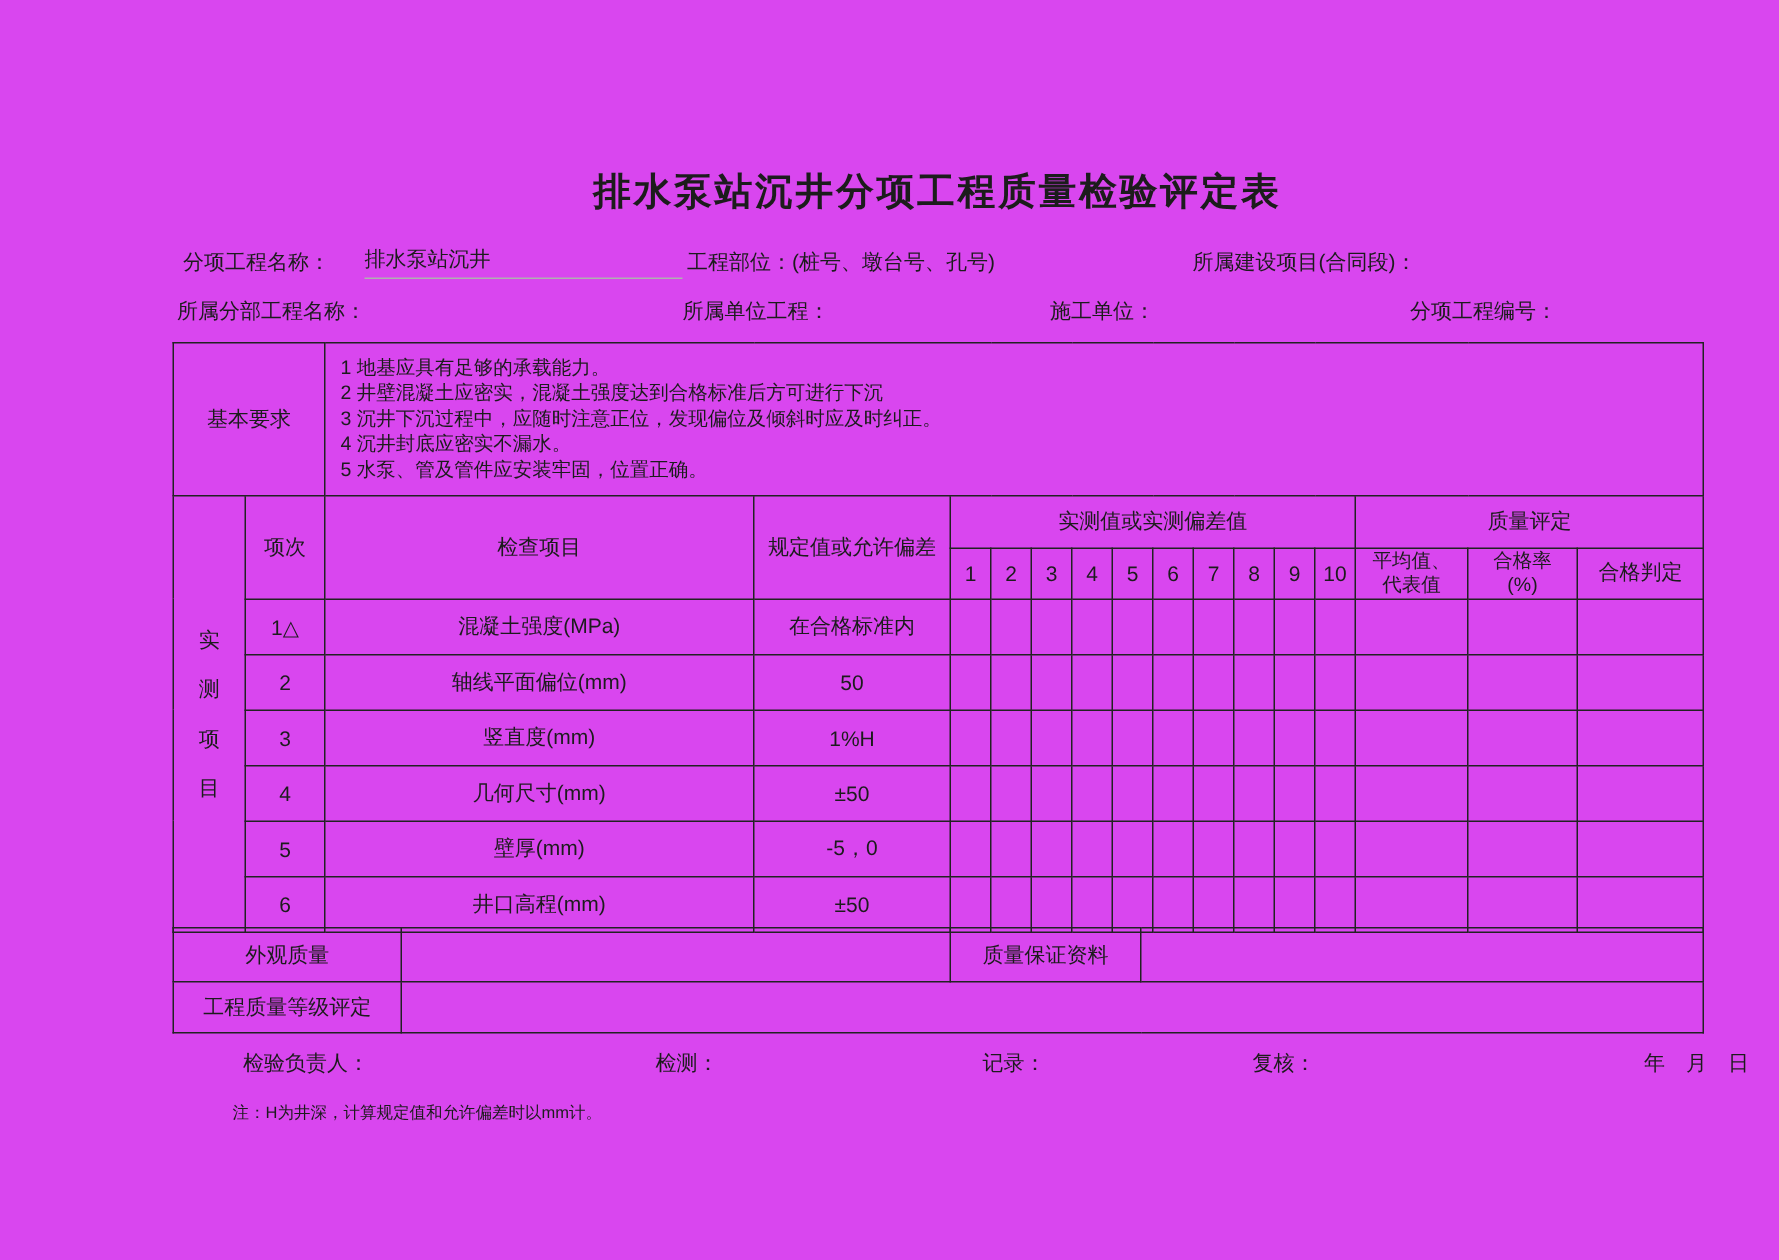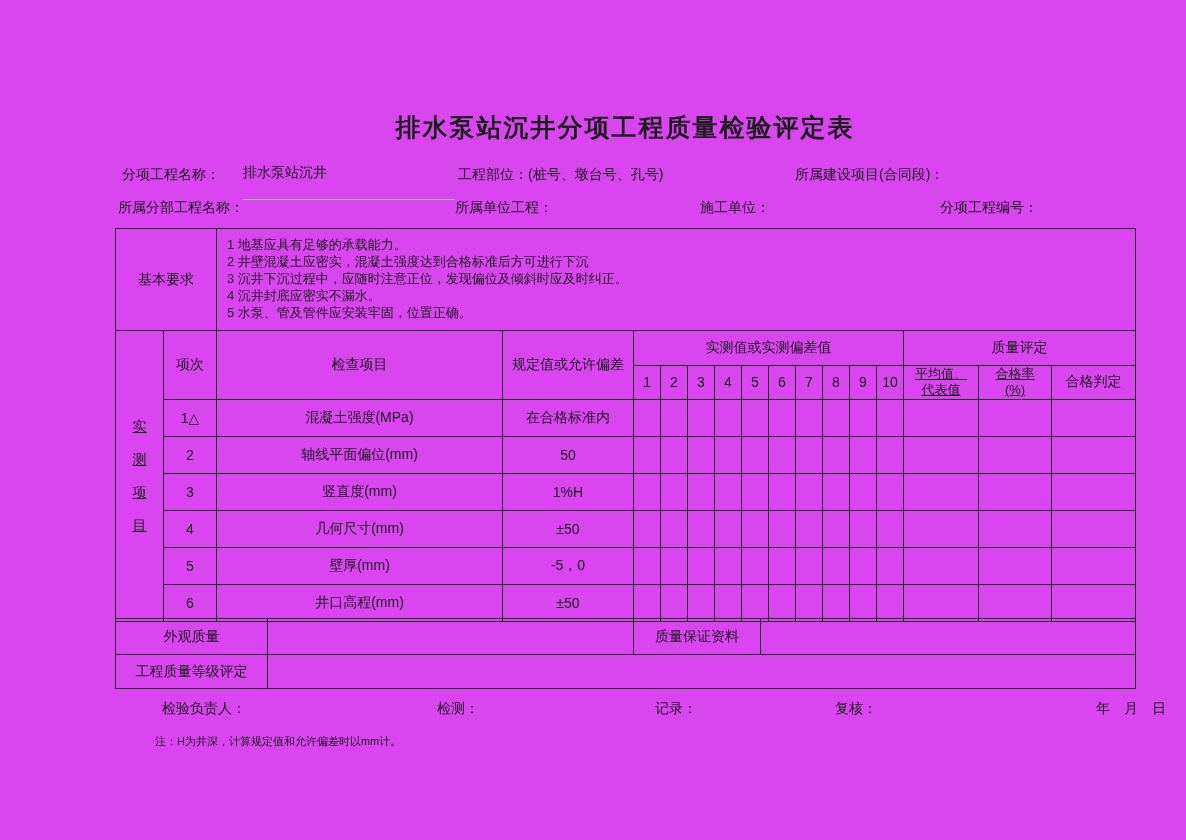--- a/index.html
+++ b/index.html
@@ -5,40 +5,40 @@
   html,body { margin:0; padding:0; background:#ffffff; }
   .page {
     position:relative; width:1186px; height:840px; background:#d946ef;
     font-family:"Liberation Sans", sans-serif; color:#1c1c1c; overflow:hidden;
   }
   .abs { position:absolute; font-size:14px; white-space:nowrap; }
   .title {
     position:absolute; top:111px; left:115px; width:1020px; text-align:center;
     font-size:25px; font-weight:bold; letter-spacing:2px;
   }
-  .ul-value { display:inline-block; width:212px; border-bottom:1px solid #b0b0b0; padding-bottom:17px; }
+  .ul-value { display:inline-block; width:212px; border-bottom:1px solid #b0b0b0; padding-bottom:3px; }
 
   table { border-collapse:collapse; table-layout:fixed; }
   td {
     border:1px solid #222222; text-align:center; vertical-align:middle;
     font-size:14px; padding:0; overflow:hidden;
   }
   .main-table { position:absolute; left:115px; top:228px; width:1020px; }
   .bottom-table { position:absolute; left:115px; top:618px; width:1020px; }
 
   tr.r-basic { height:102px; }
   tr.r-h1 { height:35px; }
   tr.r-h2 { height:32px; }
   tr.r-d  { height:37px; }
   tr.r-b1 { height:36px; }
   tr.r-b2 { height:34px; }
 
   .c-basic-body { text-align:left; padding:4px 10px; }
   .c-basic-body .req-line { font-size:13px; line-height:1.3; white-space:nowrap; }
-  .pre { white-space:pre-line;text-decoration:underline; }
+  .pre { white-space:pre-line; }
   .vert-cell .pre { line-height:33px; font-size:14px; }
   .small { font-size:13px; line-height:1.25; }
   .footer-note { font-size:11px;margin-left:40px; }
 </style>
 </head>
 <body>
 
 <div class="page">
 
   <div class="title">排水泵站沉井分项工程质量检验评定表</div>

